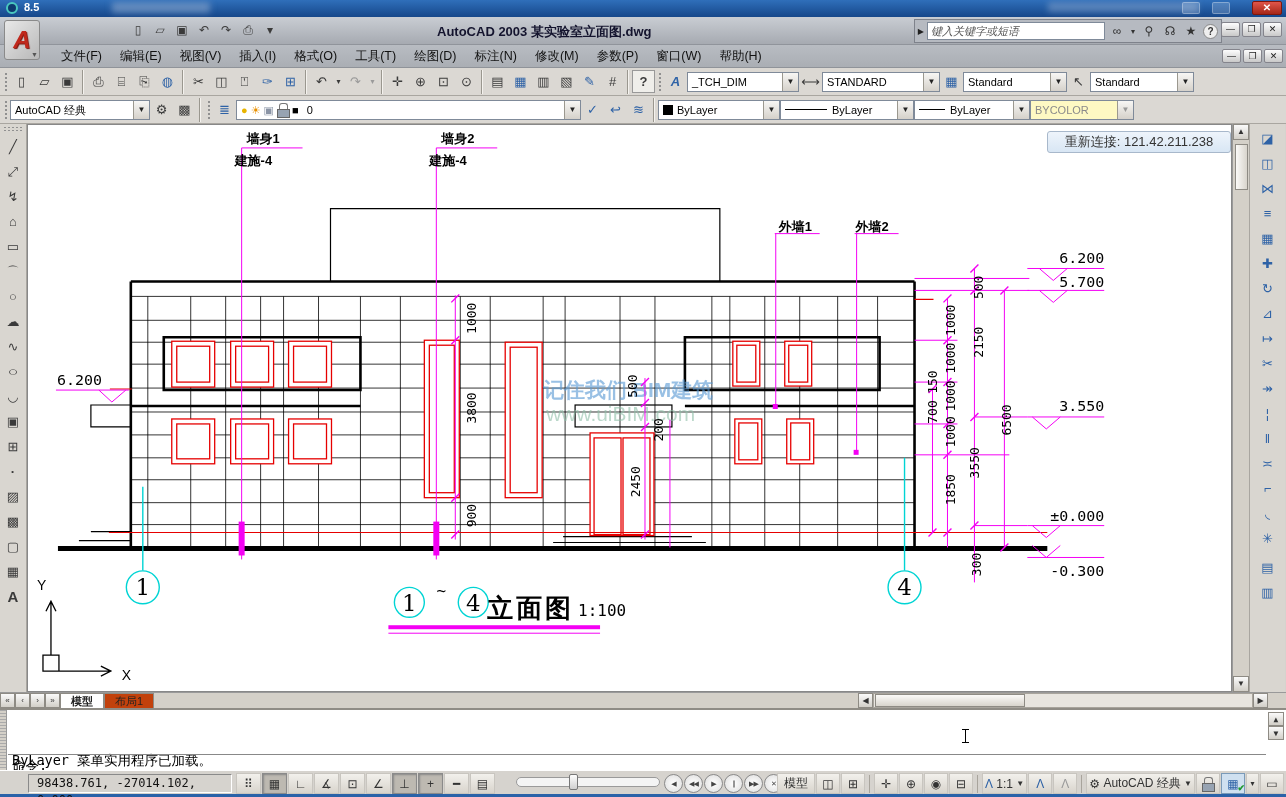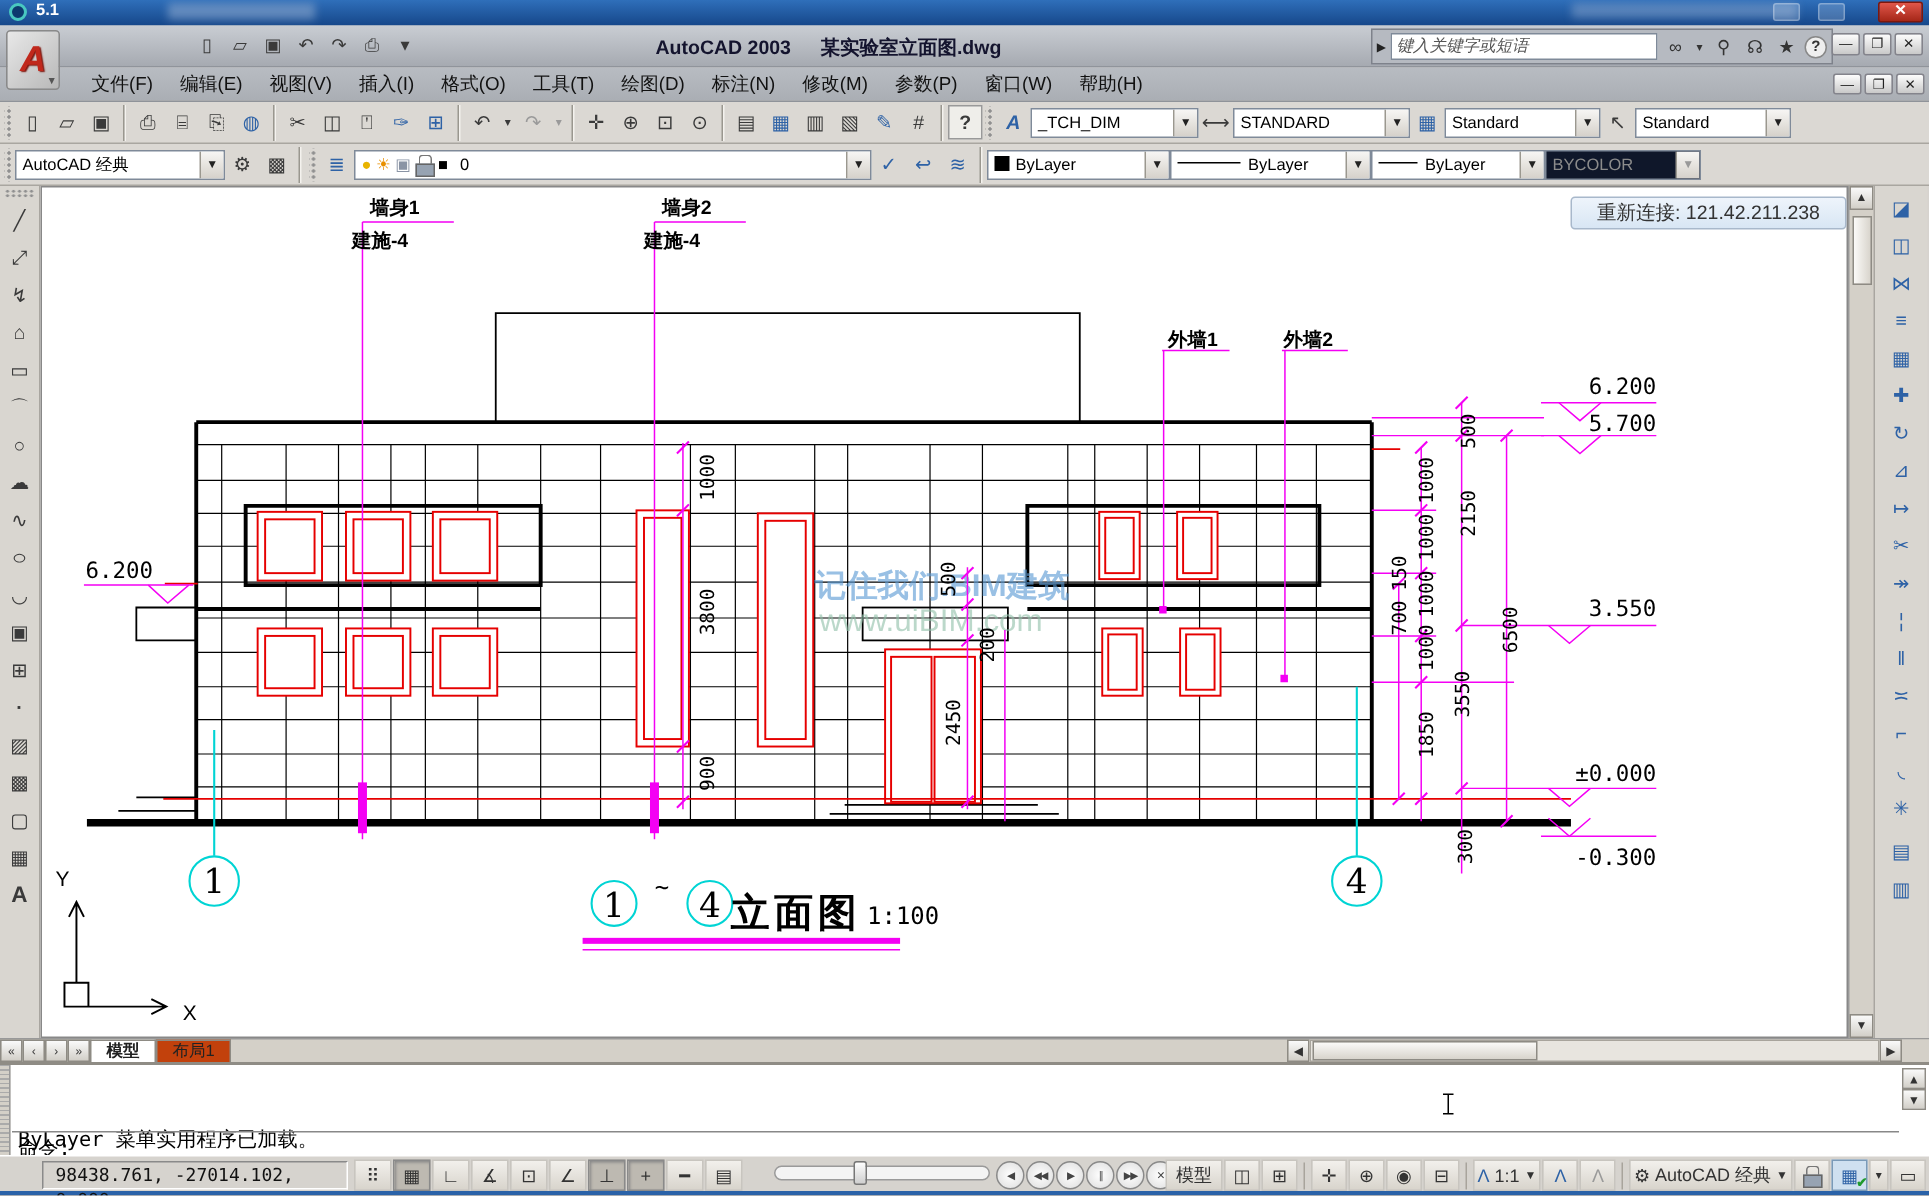--- a/index.html
+++ b/index.html
@@ -14,41 +14,41 @@
 .ts-sq{position:absolute;top:2px;width:18px;height:12px;background:rgba(255,255,255,.18);border:1px solid rgba(255,255,255,.3);border-radius:2px}
 .ts-x{position:absolute;right:4px;top:1px;width:30px;height:14px;background:linear-gradient(#e0564a,#a52718);border:1px solid #7e170c;border-radius:2px;color:#fff;font-size:10px;line-height:12px;text-align:center;font-weight:bold}
 
 .titlebar{height:28px;background:linear-gradient(#c9cdd3,#a6aab1);position:relative;border-bottom:1px solid #90949b}
 .alogo{position:absolute;left:4px;top:3px;width:36px;height:40px;z-index:9;background:linear-gradient(135deg,#e8e8e8,#b8b8b8);border:1px solid #8a8a8a;border-radius:3px;display:flex;align-items:center;justify-content:center}
 .alogo .a{font-size:24px;font-weight:bold;font-style:italic;color:#c0281c;text-shadow:1px 1px 1px #7c140c}
 .alogo .dd-a{position:absolute;right:1px;bottom:1px;font-size:7px;color:#555}
 .qat{position:absolute;left:128px;top:3px;display:flex;gap:2px}
 .qat .tbtn{width:20px;height:20px;font-size:12px}
 .apptitle{position:absolute;left:437px;top:6px;font-size:13px;font-weight:bold;color:#14142e;white-space:nowrap}
-.apptitle .doc{margin-left:16px}
+.apptitle .doc{}
 .ic{position:absolute;right:64px;top:2px;height:24px;display:flex;align-items:center;background:#b6bac1;border:1px solid #7e828b;padding:0 3px;gap:3px}
 .ic-exp{font-size:8px;color:#222}
 .ic-input{width:178px;height:18px;border:1px solid #7f8a99;font-size:11px;padding:0 3px;font-family:"Liberation Sans",sans-serif}
 .ic-input::placeholder{font-style:italic;color:#555}
 .icb{width:18px;height:18px;display:flex;align-items:center;justify-content:center;font-size:12px;color:#333}
 .icb.q{border:1px solid #888;border-radius:50%;width:15px;height:15px;font-size:10px;font-weight:bold;background:#eee}
 .winctl{position:absolute;right:4px;display:flex;gap:2px}
 .wbtn{width:19px;height:15px;background:linear-gradient(#fdfdfd,#c9c9c9);border:1px solid #84848c;border-radius:2px;font-size:9px;line-height:13px;text-align:center;color:#222}
 
 .menubar{height:23px;background:linear-gradient(#b8bcc2,#aaaeb4);position:relative;display:flex;align-items:center;padding-left:52px;border-bottom:1px solid #8f9399}
 .menu-item{padding:2px 9px;font-size:12.5px;color:#111;white-space:nowrap}
 
 .tbrow{height:28px;background:#dbd8d3;display:flex;align-items:center;border-bottom:1px solid #a9a6a0;padding-left:1px}
 .grip{width:5px;height:22px;margin:0 2px;background-image:radial-gradient(#909090 1px,transparent 1.2px);background-size:4px 4px;background-position:1px 1px}
 .tbtn{width:23px;height:23px;display:inline-flex;align-items:center;justify-content:center;font-size:13px;color:#3a3a3a;border:1px solid transparent;flex:none}
 .tbtn.color{color:#2e62a6}
 .sep{width:2px;height:24px;border-left:1px solid #9a978f;border-right:1px solid #f4f2ee;margin:0 3px;flex:none}
 .dd{position:relative;background:#fff;border:1px solid #7f8a99;height:20px;font-size:11px;line-height:17px;padding:1px 18px 0 4px;color:#000;white-space:nowrap;overflow:hidden;flex:none;font-family:"Liberation Sans",sans-serif}
 .dda{position:absolute;right:0;top:0;bottom:0;width:16px;background:linear-gradient(#f7f6f4,#d5d1ca);border-left:1px solid #9b988f;font-size:8px;line-height:18px;text-align:center;color:#222}
-.dd.dis{background:#0f172a;color:#8b8b8b}
+.dd.dis{background:#fef9c3;color:#8b8b8b}
 .swatch{display:inline-block;width:10px;height:10px;background:#000;margin-right:4px;vertical-align:-1px}
 .ltline{display:inline-block;width:42px;border-top:1px solid #000;margin:0 5px 3px 0;vertical-align:middle}
 .lddi{display:inline-flex;gap:3px;align-items:center;margin-right:5px}
 .lddi span{font-size:11px;line-height:11px}
 
 .workarea{height:568px;display:flex;background:#d6d3ce}
 .palette{width:27px;background:#d9d6d0;border-right:1px solid #a9a6a0;display:flex;flex-direction:column;align-items:center;padding-top:2px}
 .palette .hgrip{width:20px;height:6px;background-image:radial-gradient(#909090 1px,transparent 1.2px);background-size:4px 3px;margin-bottom:2px}
 .palette .tbtn{width:24px;height:25px}
 .canvas{position:relative;flex:none;width:1205px;background:#fff;border:1px solid #888}
@@ -118,21 +118,21 @@
 .wm2{font:21px "Liberation Sans",sans-serif;fill:#8fbfa8;opacity:.6;stroke:none}
 .ucsf{font:14px "Liberation Sans",sans-serif;fill:#000;stroke:none}
 </style>
 </head>
 <body>
 
 <div class="screen">
 
   <div class="topstrip">
     <span class="rec-ico"></span>
-    <span class="rec-time">5.1</span>
+    <span class="rec-time">8.5</span>
     <span class="blur1"></span>
     <span class="blur2"></span>
     <span class="ts-sq" style="right:86px"></span>
     <span class="ts-sq" style="right:56px"></span>
     <span class="ts-x">✕</span>
   </div>
 
   <div class="titlebar">
     <div class="alogo">
       <span class="a">A</span>

